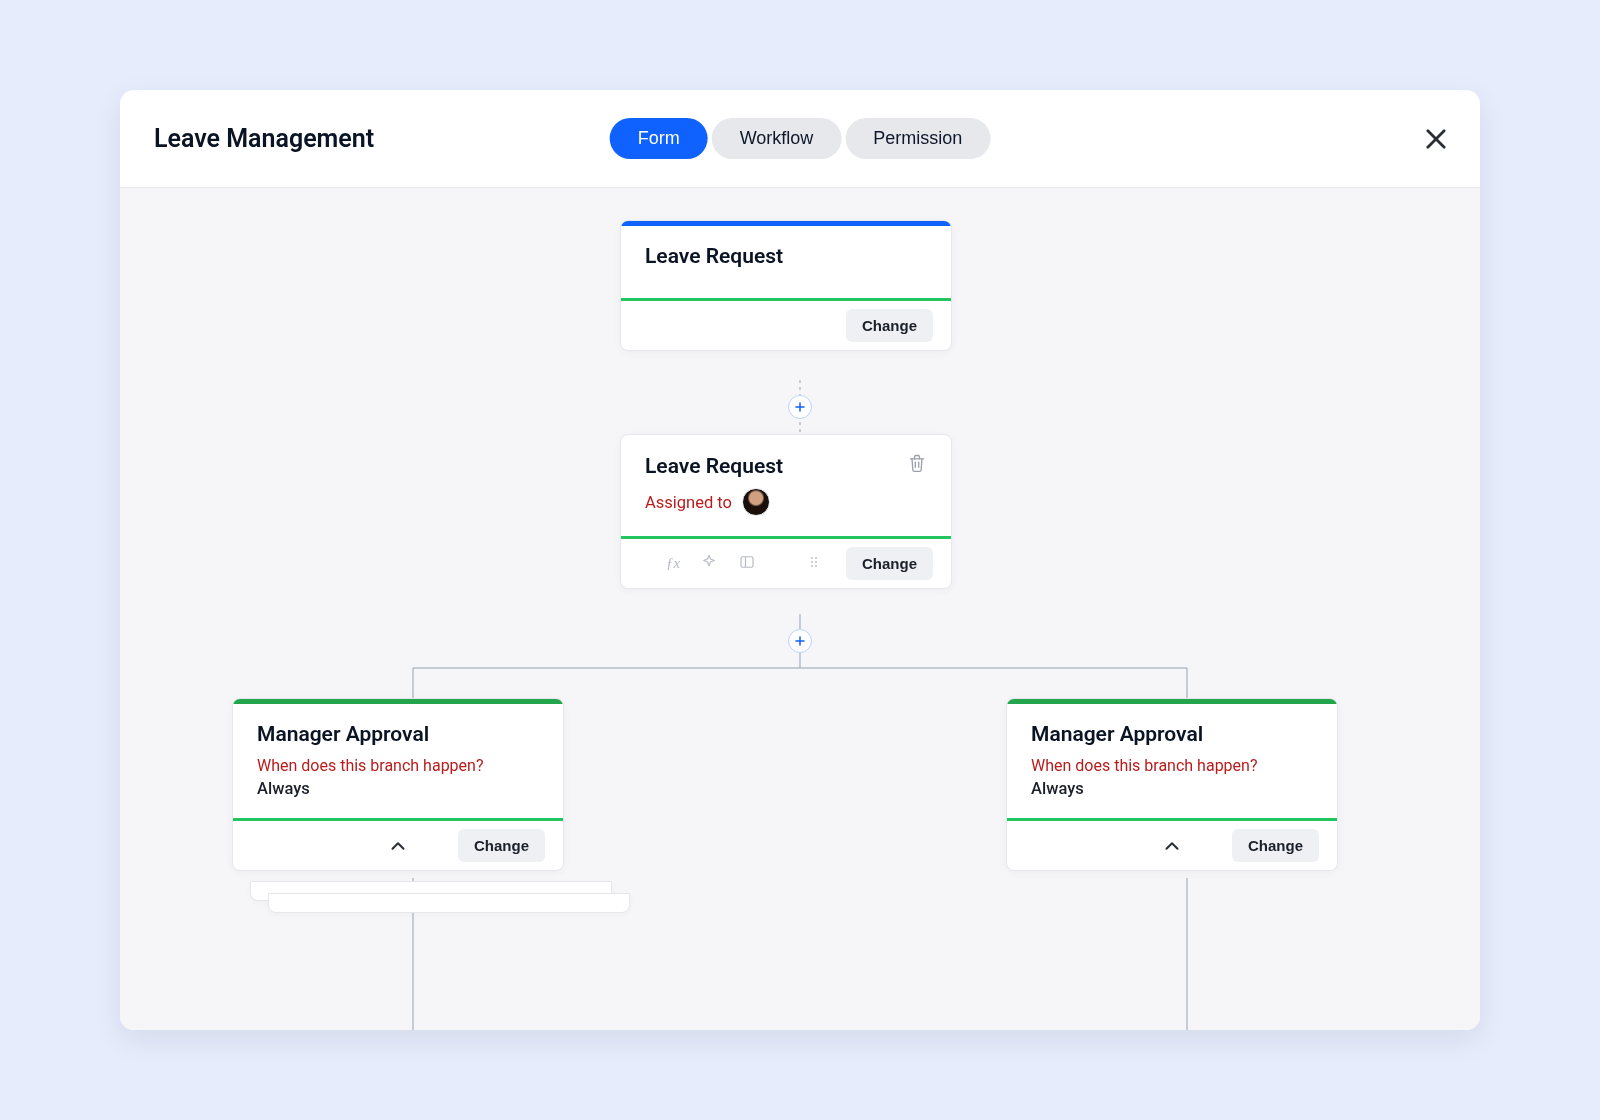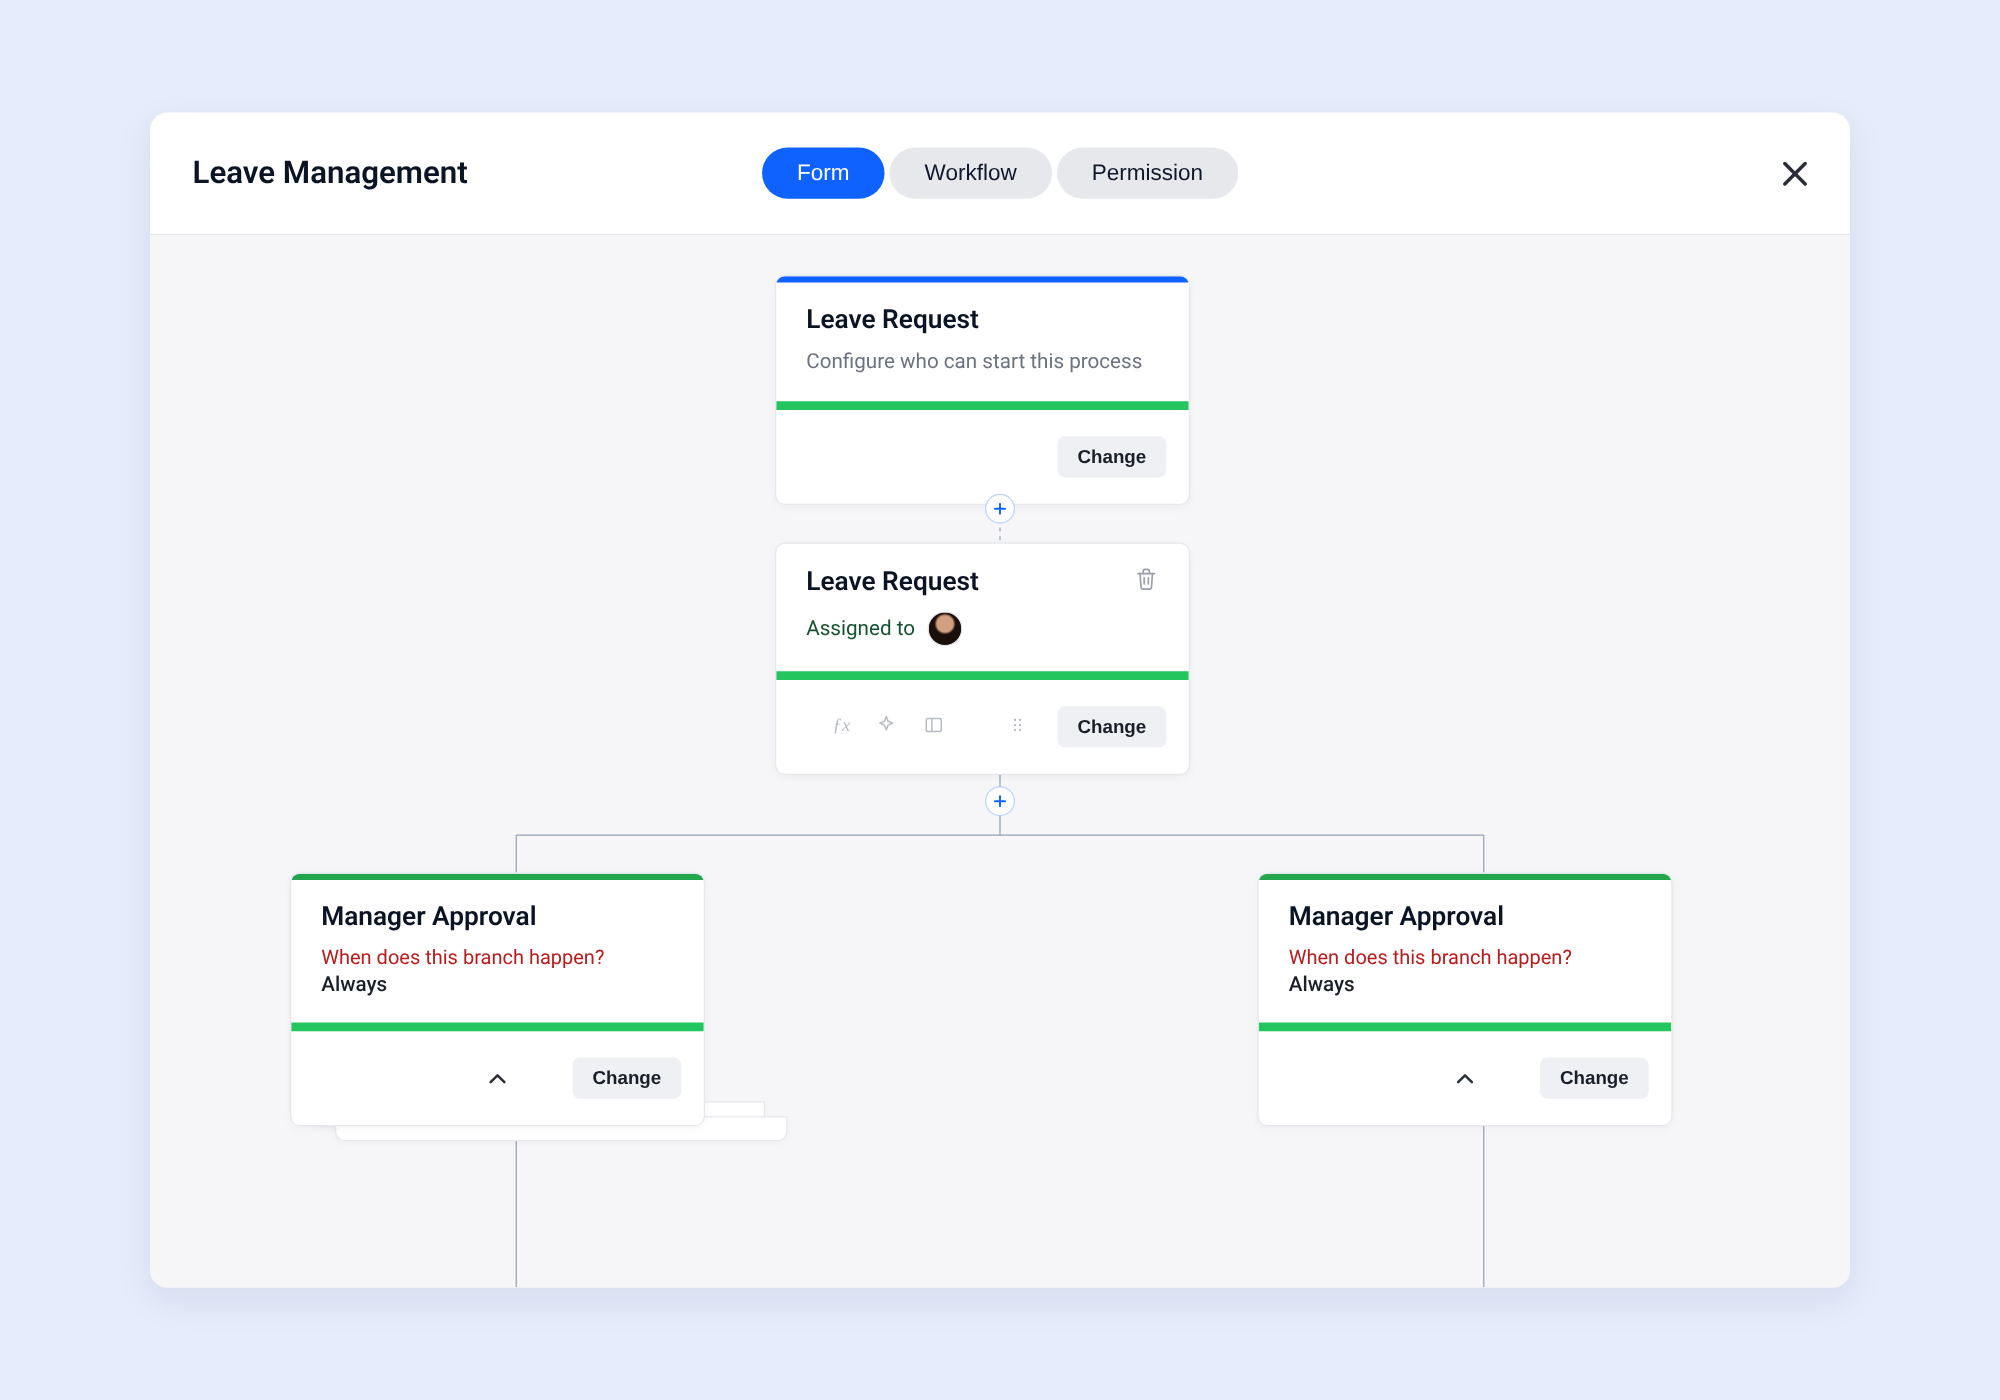--- a/index.html
+++ b/index.html
@@ -108,39 +108,39 @@
     display: flex;
     align-items: center;
     justify-content: space-between;
   }
   .card-desc {
     font-size: 16.5px;
     color: #6b7280;
     line-height: 1.4;
   }
   .card-footer {
-    border-top: 7px solid #22c55e;
-    padding: 21px 18px;
+    border-top: 3px solid #22c55e;
+    padding: 8px 18px;
     display: flex;
     align-items: center;
     justify-content: flex-end;
     gap: 14px;
   }
   .change-btn {
     background: #eef0f3;
     border: none;
     border-radius: 6px;
     padding: 8px 16px;
     font-size: 15px;
     font-weight: 600;
     color: #1a1f29;
     cursor: pointer;
   }
 
-  .assigned-row { display: flex; align-items: center; gap: 10px; color: #14532d; font-size: 16.5px; }
+  .assigned-row { display: flex; align-items: center; gap: 10px; color: #b91c1c; font-size: 16.5px; }
   .avatar {
     width: 28px; height: 28px; border-radius: 50%;
     background: radial-gradient(circle at 50% 35%, #d0a080 0 30%, #1a0f0a 40% 100%);
     border: 1px solid #e5e7eb;
   }
 
   .footer-left {
     display: flex; gap: 20px; align-items: center; flex: 1; color: #b6bbc4;
   }
   .footer-left .grip { margin-left: auto; margin-right: 10px; color: #b6bbc4; }
@@ -227,21 +227,20 @@
             <line x1="5" y1="12" x2="19" y2="12"></line>
           </svg>
       </button>
 
       <div class="card" style="left:500px; top:32px;">
         <div class="topbar blue"></div>
         <div class="card-body">
           <div class="card-title">
               <span>Leave Request</span>
             </div>
-          <div class="card-desc">Configure who can start this process</div>
         </div>
         <div class="card-footer">
           <button class="change-btn">Change</button>
         </div>
       </div>
 
       <div class="card" style="left:500px; top:246px;">
         <div class="card-body">
           <div class="card-title">
             <span>Leave Request</span>

